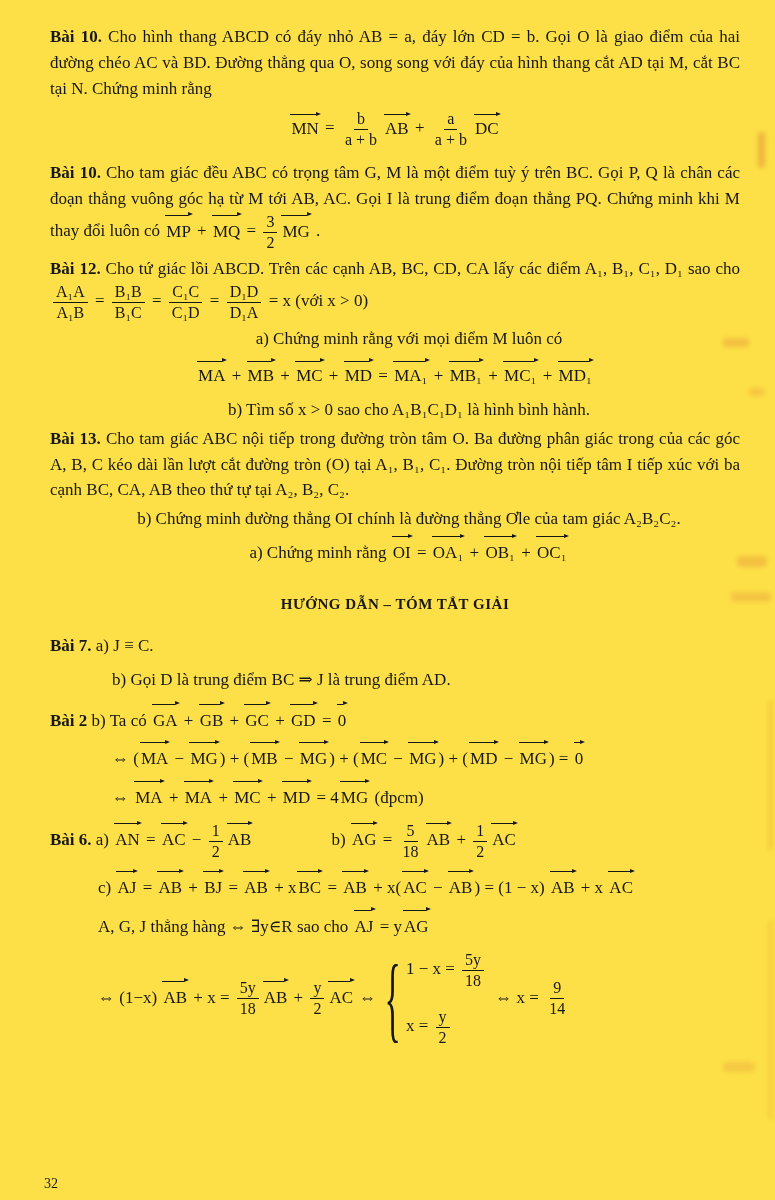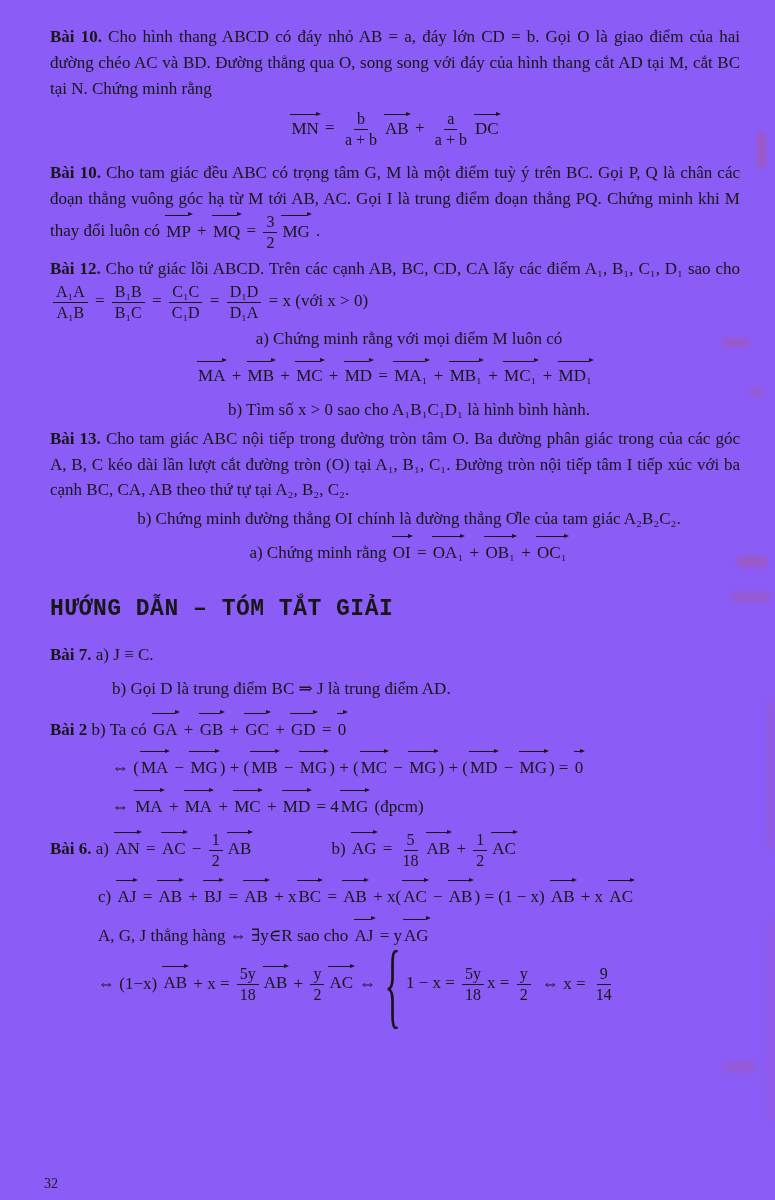--- a/index.html
+++ b/index.html
@@ -1,54 +1,54 @@
 <!DOCTYPE html>
 <html><head>
 <meta charset="utf-8">
 <style>
   html,body{margin:0;padding:0;background:#e9e9e9;}
   .page{
     position:relative;width:775px;height:1200px;margin:0 auto;
-    background:#8b5cf6;overflow:hidden;
+    background:#fde047;overflow:hidden;
     font-family:"Liberation Serif","DejaVu Serif",serif;
     color:#171717;
   }
   .content{position:absolute;left:50px;top:24px;width:690px;}
   p,h2{margin:0;}
   .para{font-size:17px;line-height:1.52;text-align:justify;margin-bottom:3px;}
   .formula{font-size:17px;text-align:center;margin:8px 0 10px;line-height:1.3;}
   .ind1{padding-left:28px;text-align:center;}
   .ind2{padding-left:62px;text-align:left;}
   .ind3{padding-left:48px;text-align:left;}
   .sol{margin-bottom:8px;}
   .gap-top{margin-top:10px;}
   .section-heading{
-    font-size:23px;font-weight:700;
-    margin:30px 0 20px;letter-spacing:.5px;font-family:Liberation Mono, monospace;
+    font-size:15px;font-weight:700;text-align:center;
+    margin:30px 0 20px;letter-spacing:.5px;
   }
   
   .vec{position:relative;display:inline-block;padding:5px 2px 0 2px;white-space:nowrap;}
   .vec i{font-style:normal;}
   .vbar{position:absolute;top:1px;left:1px;right:5px;border-top:1.4px solid currentColor;}
   .vtip{
     position:absolute;top:-1.4px;right:0;width:0;height:0;
     border-top:2.8px solid transparent;border-bottom:2.8px solid transparent;
     border-left:5.5px solid currentColor;
   }
   
   .fr{
     display:inline-flex;flex-direction:column;align-items:center;
     vertical-align:middle;margin:0 3px;font-size:16px;line-height:1.25;text-align:center;
   }
   .fn{border-bottom:1.4px solid currentColor;padding:0 3px;}
   .fd{padding:0 3px;}
   
   .cases{display:inline-flex;align-items:center;vertical-align:middle;margin:0 4px;}
   .brace{display:inline-block;font-size:34px;transform:scaleY(2.8);transform-origin:center;margin-right:5px;}
-  .crows{display:inline-flex;flex-direction:row;gap:0;}
+  .crows{display:inline-flex;flex-direction:column;gap:16px;}
   .crow{display:inline-block;text-align:left;}
   .hsp{display:inline-block;}
   .pageno{position:absolute;left:44px;top:1136px;font-size:14px;margin-top:40px;}
   
   .bleed{position:absolute;background:#cf4e28;border-radius:3px;filter:blur(2.5px);}
   .b1{right:10px;top:132px;width:7px;height:36px;opacity:.30;}
   .b2{right:26px;top:338px;width:26px;height:9px;opacity:.22;}
   .b3{right:10px;top:388px;width:16px;height:8px;opacity:.18;}
   .b4{right:8px;top:556px;width:30px;height:11px;opacity:.22;}
   .b5{right:4px;top:592px;width:40px;height:10px;opacity:.18;}

